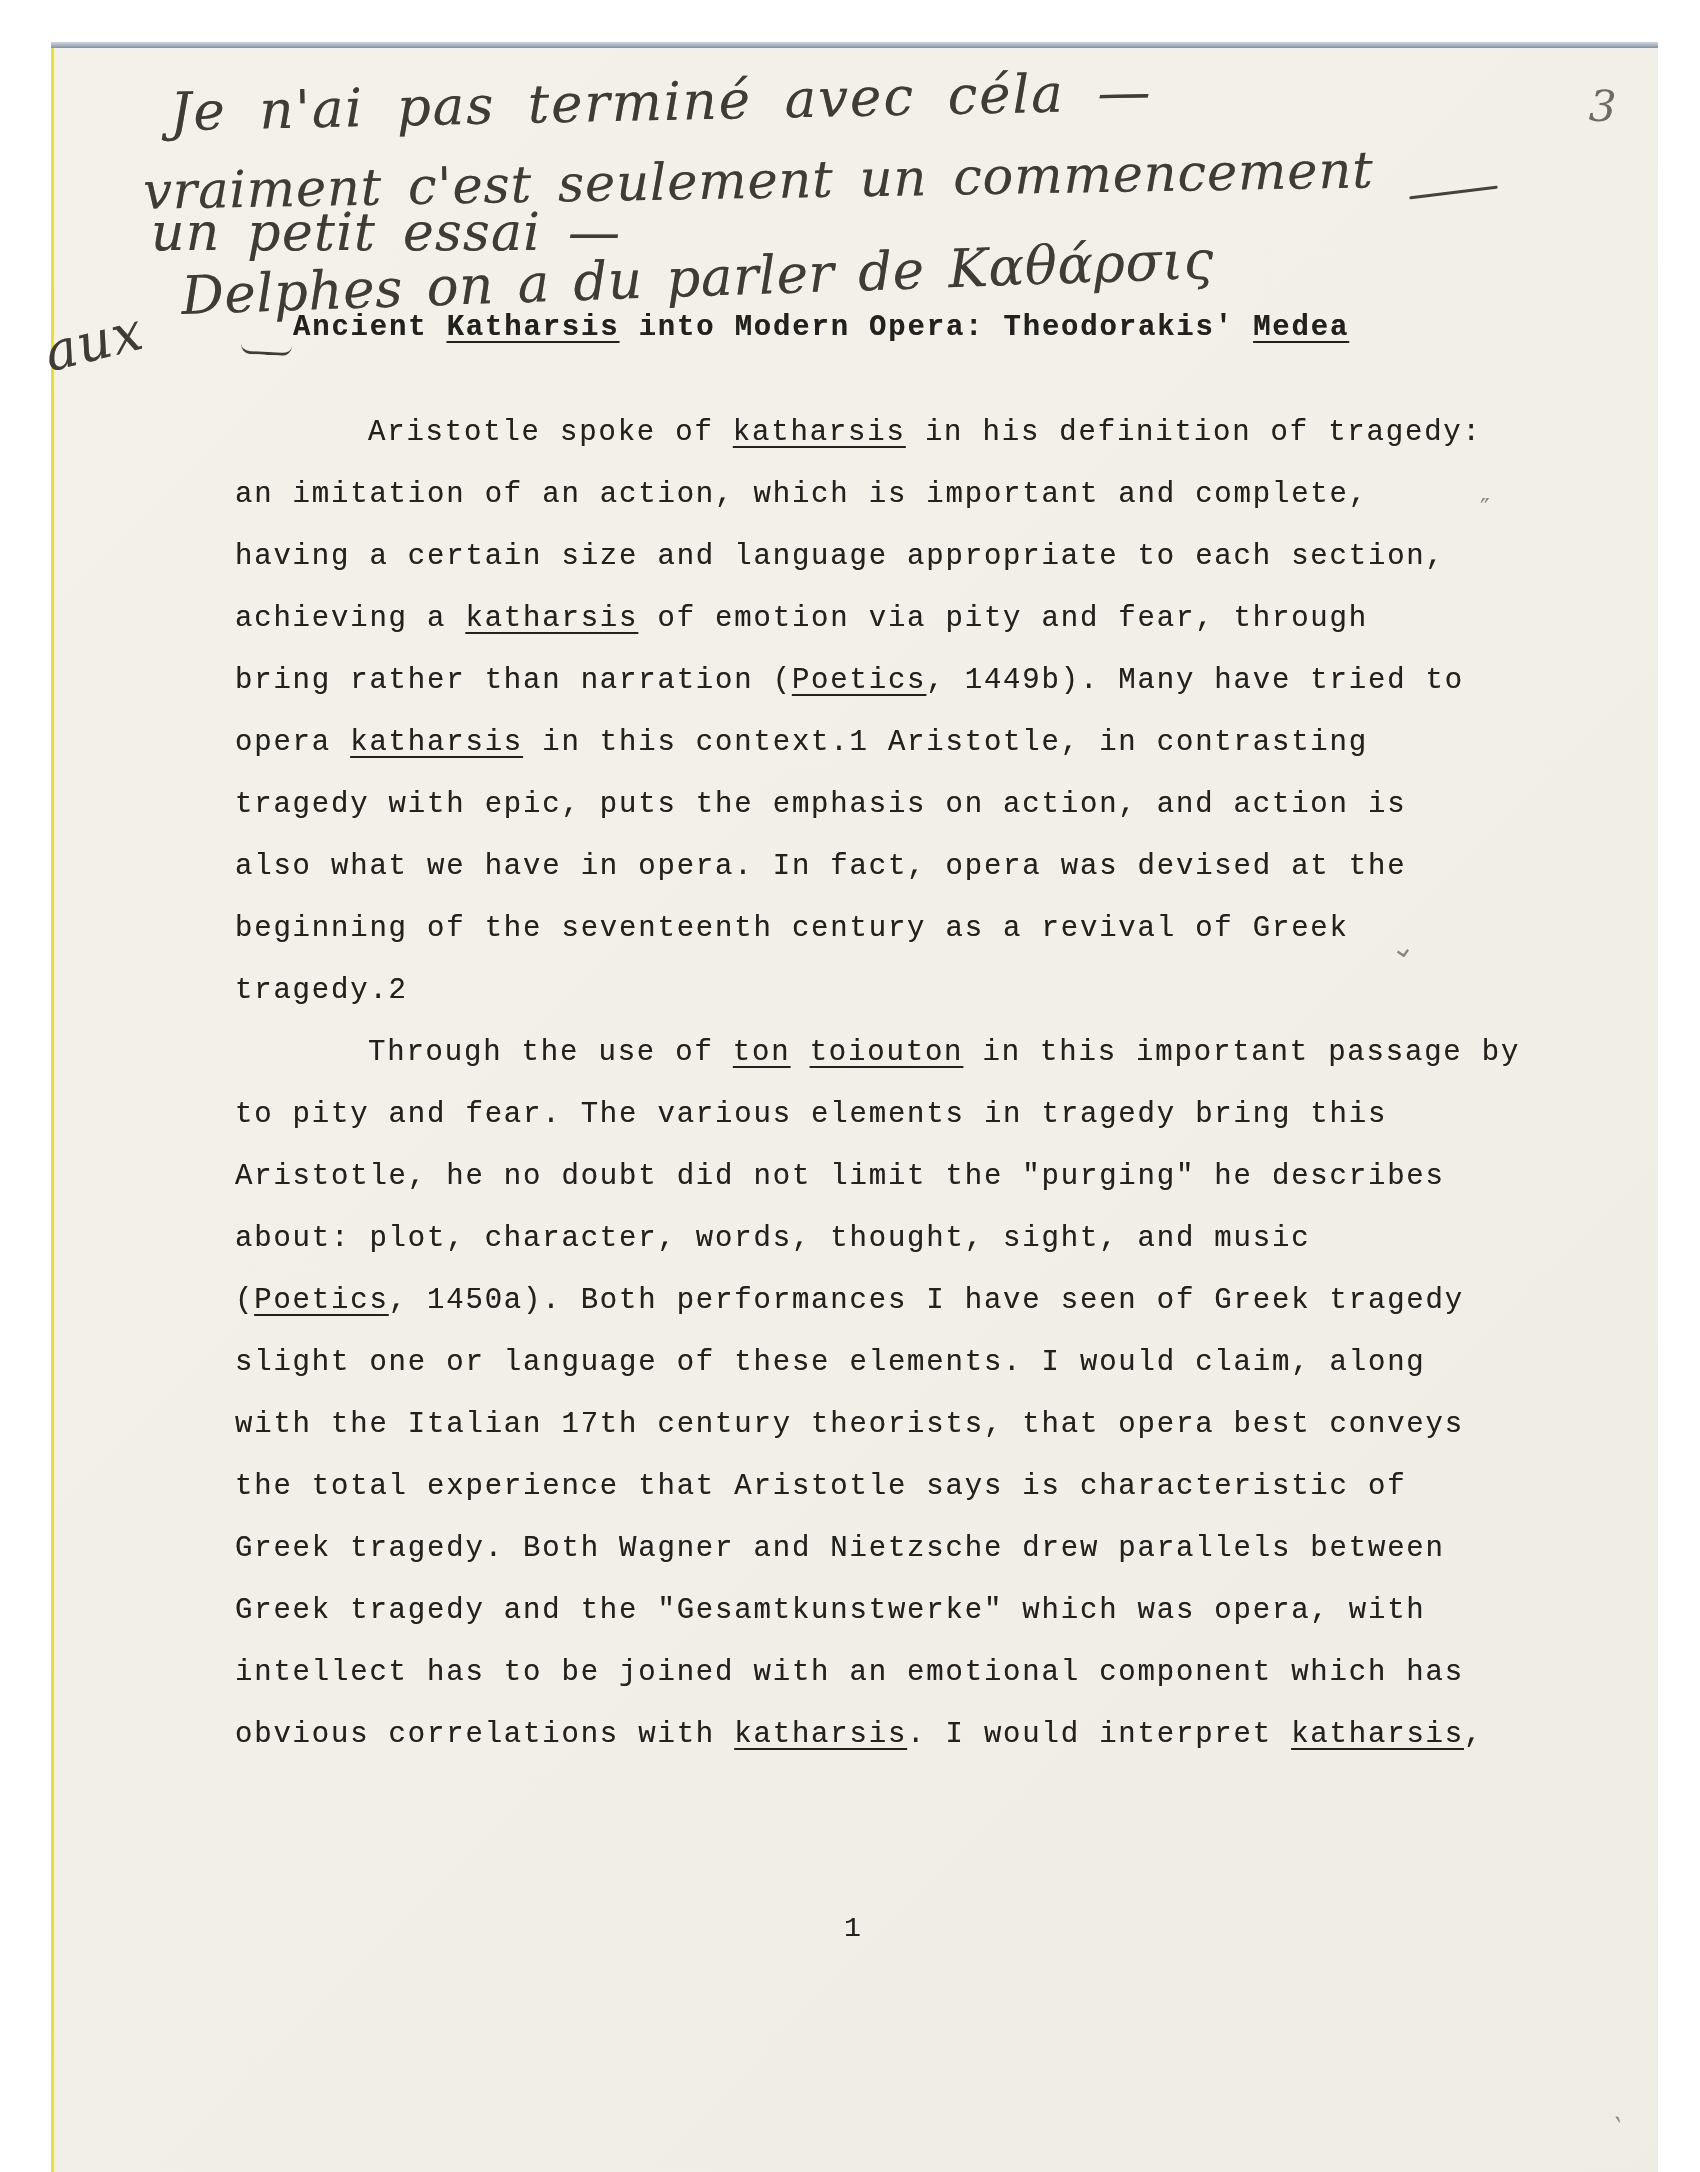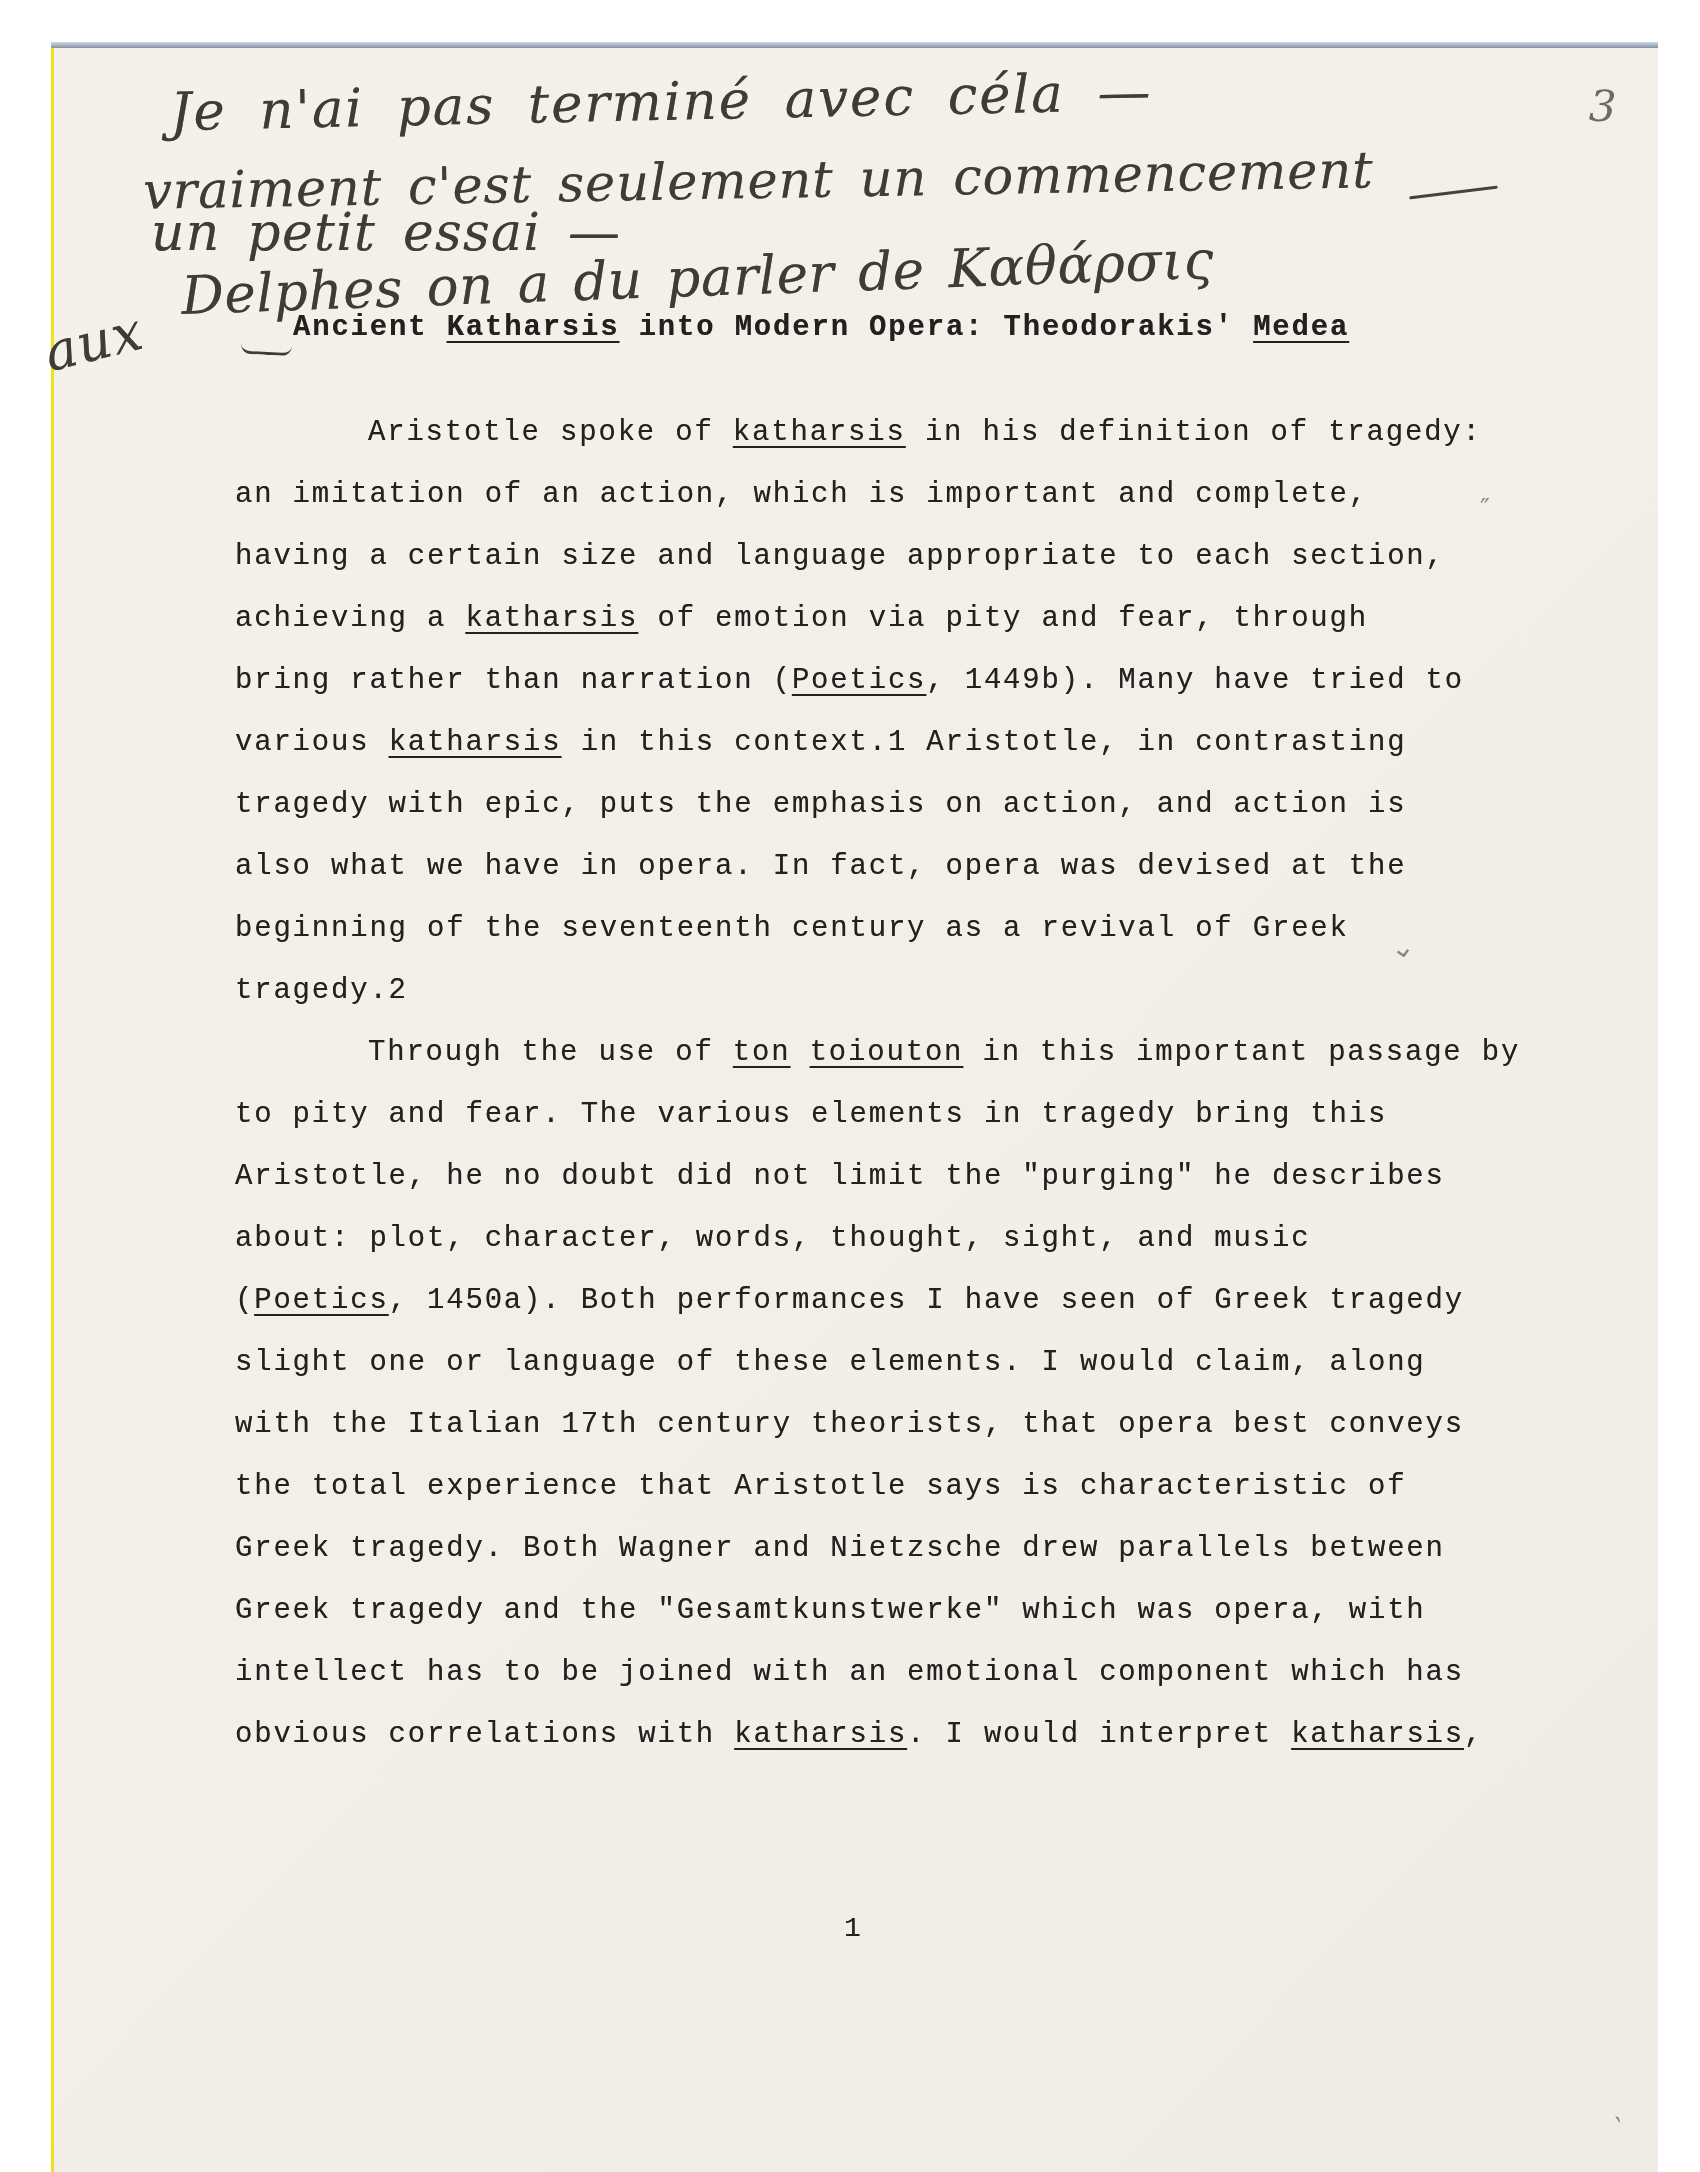--- a/index.html
+++ b/index.html
@@ -102,21 +102,21 @@
 <div class="pre-title-mark"></div>
 
 <div class="typed doc-title"><span>Ancient </span><span class="u">Katharsis</span><span> into Modern Opera: Theodorakis' </span><span class="u">Medea</span></div>
 
 <div class="typed doc-body">
     <div class="body-line indent"><span>Aristotle spoke of </span><span class="u">katharsis</span><span> in his definition of tragedy:</span></div>
     <div class="body-line"><span>an imitation of an action, which is important and complete,</span></div>
     <div class="body-line"><span>having a certain size and language appropriate to each section,</span></div>
     <div class="body-line"><span>achieving a </span><span class="u">katharsis</span><span> of emotion via pity and fear, through</span></div>
     <div class="body-line"><span>bring rather than narration (</span><span class="u">Poetics</span><span>, 1449b). Many have tried to</span></div>
-    <div class="body-line"><span>various </span><span class="u">katharsis</span><span> in this context.1 Aristotle, in contrasting</span></div>
+    <div class="body-line"><span>opera </span><span class="u">katharsis</span><span> in this context.1 Aristotle, in contrasting</span></div>
     <div class="body-line"><span>tragedy with epic, puts the emphasis on action, and action is</span></div>
     <div class="body-line"><span>also what we have in opera. In fact, opera was devised at the</span></div>
     <div class="body-line"><span>beginning of the seventeenth century as a revival of Greek</span></div>
     <div class="body-line"><span>tragedy.2</span></div>
     <div class="body-line indent"><span>Through the use of </span><span class="u">ton</span><span> </span><span class="u">toiouton</span><span> in this important passage by</span></div>
     <div class="body-line"><span>to pity and fear. The various elements in tragedy bring this</span></div>
     <div class="body-line"><span>Aristotle, he no doubt did not limit the "purging" he describes</span></div>
     <div class="body-line"><span>about: plot, character, words, thought, sight, and music</span></div>
     <div class="body-line"><span>(</span><span class="u">Poetics</span><span>, 1450a). Both performances I have seen of Greek tragedy</span></div>
     <div class="body-line"><span>slight one or language of these elements. I would claim, along</span></div>

